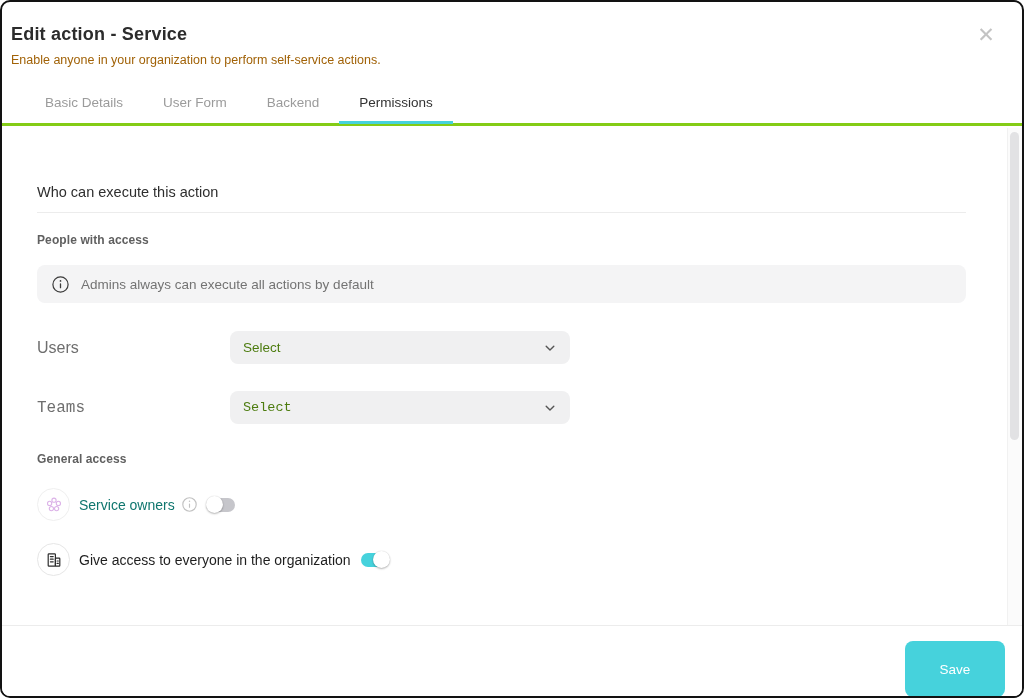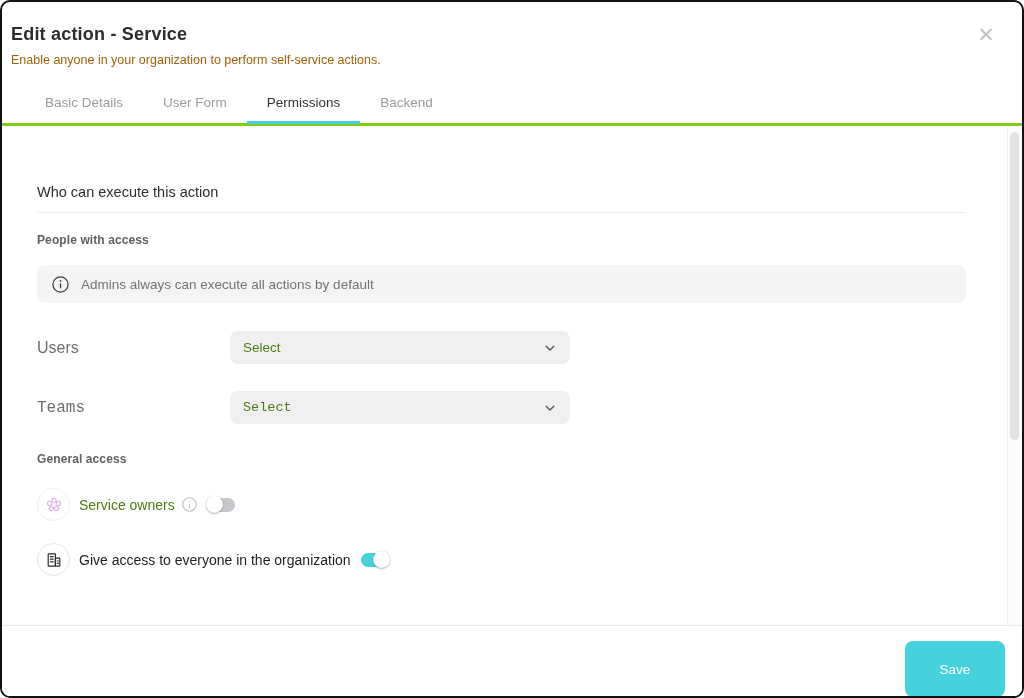--- a/index.html
+++ b/index.html
@@ -71,21 +71,21 @@
   .general-label { margin-top:28px; }
   .access-row { display:flex; align-items:center; margin-top:22px; }
   .avatar {
     width:33px; height:33px; border-radius:50%;
     border:1px solid #e6e6e6; background:#ffffff;
     display:flex; align-items:center; justify-content:center;
     flex:0 0 auto;
   }
   .avatar.soft { border-color:#efefef; }
   .access-label { margin-left:9px; font-size:14px; color:#1e1e1e; }
-  .access-row.disabled .access-label { color:#4d7c0f; }
+  .access-row.disabled .access-label { color:#0f766e; }
   .mini-info { margin-left:7px; display:flex; align-items:center; }
   
   .toggle { margin-left:9px; position:relative; width:30px; height:18px; cursor:pointer; flex:0 0 auto; }
   .toggle .track {
     position:absolute; top:2px; left:1px;
     width:28px; height:14px; border-radius:7px;
     background:#c1c1c6;
   }
   .toggle .thumb {
     position:absolute; top:0px;
@@ -127,22 +127,22 @@
 
   <div class="header">
     <div class="title">Edit action - Service</div>
     <div class="subtitle">Enable anyone in your organization to perform self-service actions.</div>
     <div class="close-btn">✕</div>
   </div>
 
   <div class="tabs">
     <div class="tab">Basic Details</div>
     <div class="tab">User Form</div>
+    <div class="tab">Backend</div>
     <div class="tab active">Permissions</div>
-    <div class="tab">Backend</div>
   </div>
 
   <div class="content">
 
     <div class="section-title">Who can execute this action</div>
     <hr class="divider">
 
     <div class="group-label">People with access</div>
 
     <div class="info-banner">

